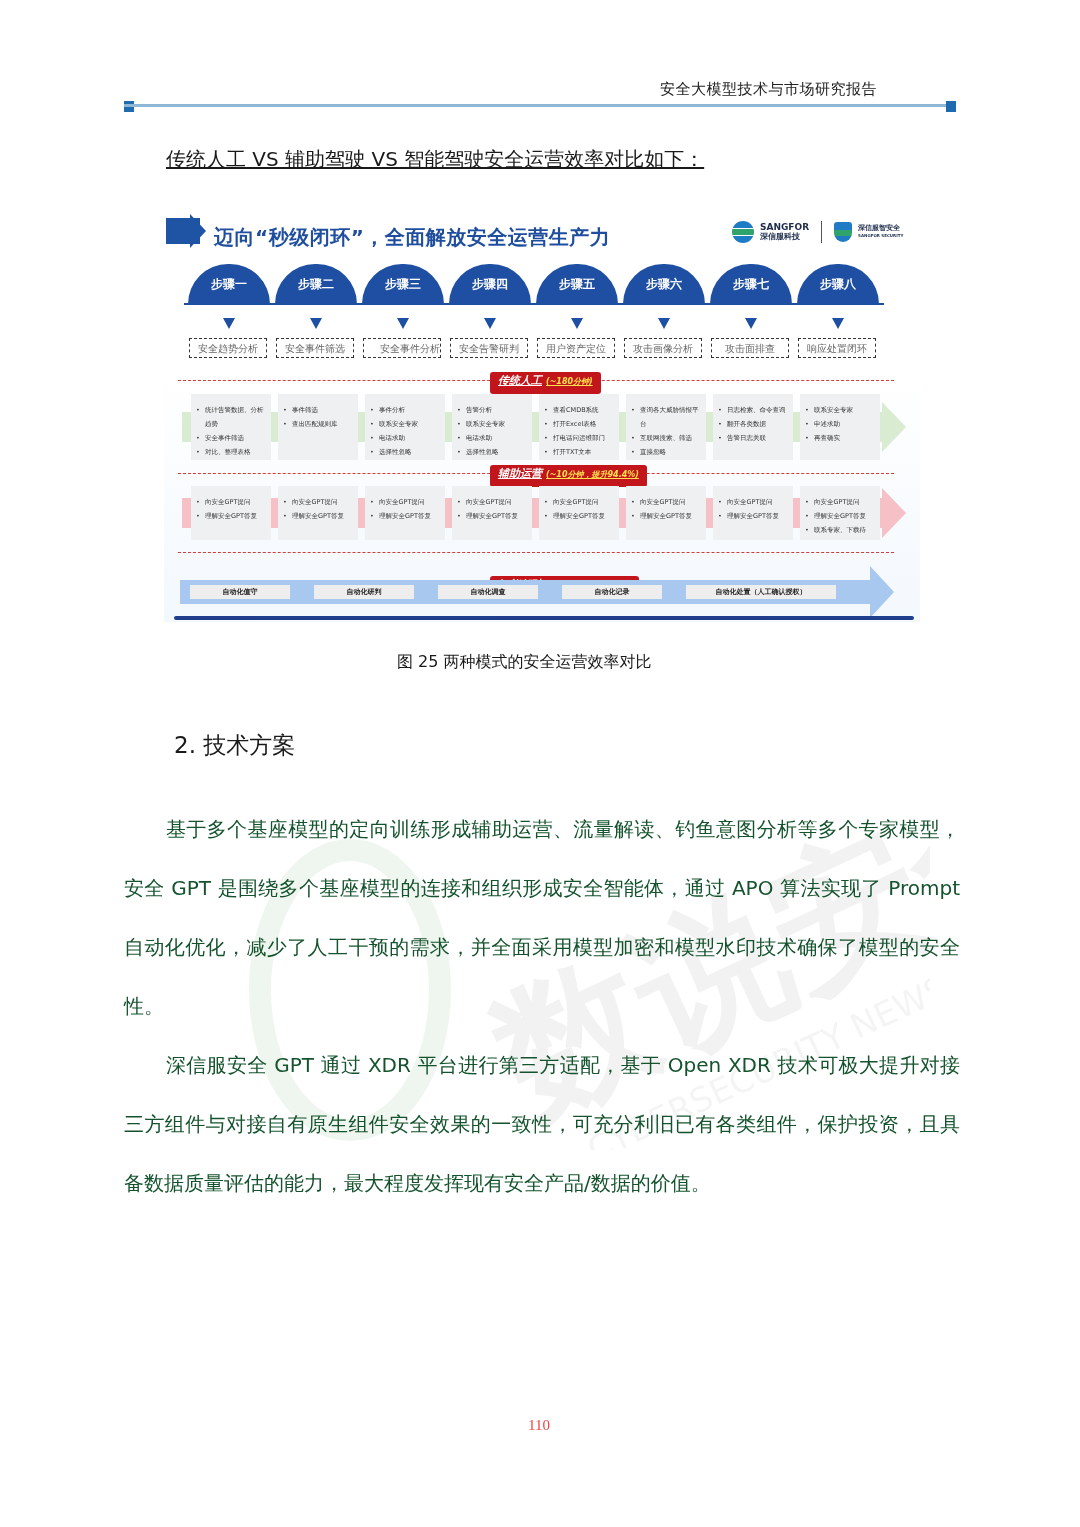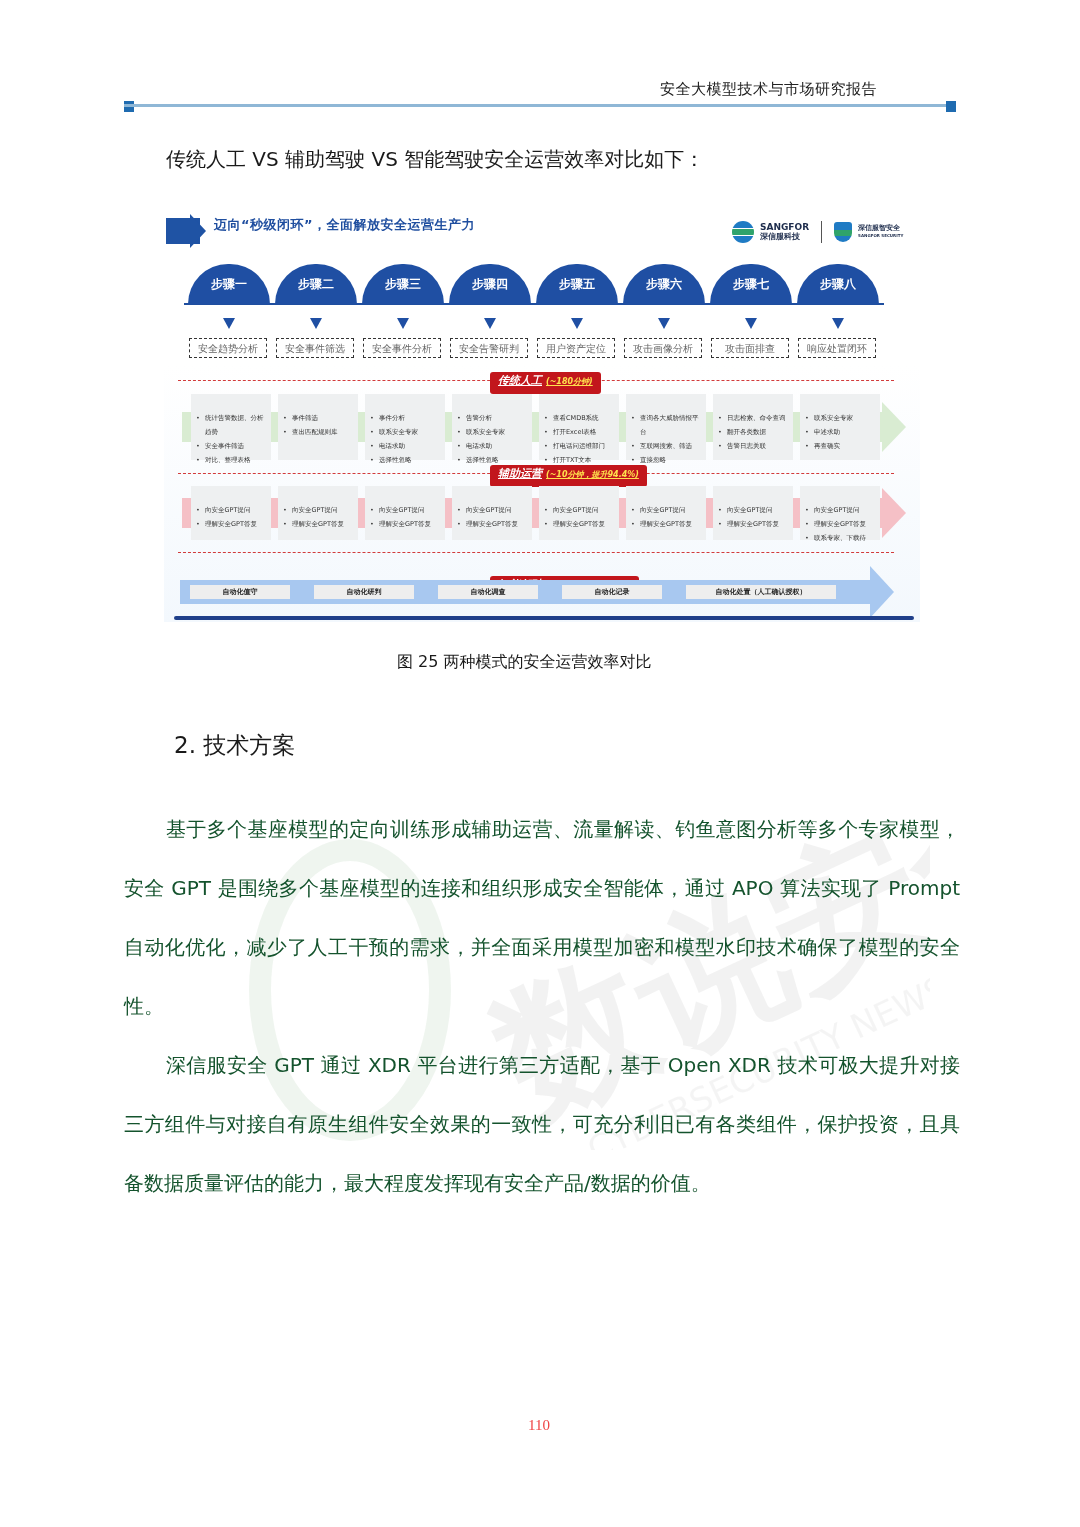--- a/index.html
+++ b/index.html
@@ -3,29 +3,29 @@
   <meta charset="utf-8">
   <style>
     html, body { margin: 0; padding: 0; background: #ffffff; }
     body { width: 1080px; height: 1527px; position: relative; overflow: hidden;
       font-family: "DejaVu Sans", "Liberation Sans", sans-serif; color: #1a1a1a; }
     .header-title { position: absolute; top: 80px; left: 660px; font-size: 15px; color: #222; letter-spacing: 0.5px; }
     .header-rule { position: absolute; top: 104px; left: 124px; width: 832px; height: 3px; background: #8fb7d6; }
     .header-cap { position: absolute; top: 101px; width: 10px; height: 11px; background: #1f6bb0; }
     .header-cap.left { left: 124px; } .header-cap.right { left: 946px; }
 
-    .lead { position: absolute; top: 146px; left: 166px; font-size: 20px; color: #1a1a1a; }
+    .lead { position: absolute; top: 146px; left: 166px; font-size: 20px; color: #1a1a1a; text-decoration: underline; }
 
     
     .figure { position: absolute; top: 208px; left: 164px; width: 756px; height: 414px;
       background: linear-gradient(#ffffff 0%, #ffffff 38%, #f3f8fd 100%); overflow: hidden; }
     .fig-title-bar { position: absolute; top: 10px; left: 2px; width: 34px; height: 26px; background: #1f53a4; }
     .fig-title-chev { position: absolute; top: 6px; left: 26px; width: 0; height: 0;
       border-top: 17px solid transparent; border-bottom: 17px solid transparent; border-left: 16px solid #1f53a4; }
-    .fig-title { position: absolute; top: 8px; left: 50px; font-size: 13px; font-weight: bold; color: #1f4e9f; letter-spacing: 0.5px; }
+    .fig-title { position: absolute; top: 16px; left: 50px; font-size: 20px; font-weight: bold; color: #1f4e9f; letter-spacing: 0.5px; }
     .logo-group { position: absolute; top: 12px; left: 568px; height: 24px; display: flex; align-items: center; gap: 6px; }
     .logo-globe { width: 22px; height: 22px; border-radius: 50%;
       background: linear-gradient(180deg, #1f7bc4 0%, #1f7bc4 30%, #ffffff 30%, #ffffff 38%, #2fa36b 38%, #2fa36b 62%, #ffffff 62%, #ffffff 70%, #1f7bc4 70%); }
     .logo-text { display: flex; flex-direction: column; line-height: 10px; }
     .logo-text .en { font-size: 9px; font-weight: bold; color: #1d2c4c; }
     .logo-text .cn { font-size: 8px; font-weight: bold; color: #1d2c4c; }
     .logo-sep { width: 1px; height: 22px; background: #555; margin: 0 6px; }
     .logo-shield { width: 18px; height: 20px; border-radius: 3px 3px 9px 9px;
       background: linear-gradient(180deg, #1f7bc4 0%, #1f7bc4 40%, #2fa36b 40%, #2fa36b 70%, #1f7bc4 70%); }
     .logo-text2 { display: flex; flex-direction: column; line-height: 8px; }
@@ -41,21 +41,21 @@
       font-size: 10px; color: #666; text-align: center; line-height: 20px; box-sizing: border-box; white-space: nowrap; overflow: hidden; }
 
     .dash-line { position: absolute; left: 14px; width: 716px; height: 0; border-top: 1.5px dashed #d23b3b; }
     .band-pill { position: absolute; height: 22px; background: #c2161c; border-radius: 3px; color: #fff;
       font-size: 11px; font-weight: bold; line-height: 18px; padding: 0 8px; white-space: nowrap; }
     .band-pill .main { text-decoration: underline; font-style: italic; }
     .band-pill .sub { color: #ffe14d; font-size: 8px; font-style: italic; text-decoration: underline; margin-left: 4px; }
 
     .band-bg { position: absolute; left: 14px; height: 42px; }
     .band-arrow { position: absolute; width: 0; height: 0; }
-    .card { position: absolute; width: 80px; background: #eef0f1; box-sizing: border-box; padding: 17px 4px; }
+    .card { position: absolute; width: 80px; background: #eef0f1; box-sizing: border-box; padding: 9px 4px; }
     .card ul { margin: 0; padding: 0 0 0 10px; list-style: none; }
     .card li { font-size: 6.5px; color: #333; line-height: 14px; position: relative; }
     .card li::before { content: "•"; position: absolute; left: -9px; color: #444; }
 
     .auto-bar { position: absolute; top: 372px; left: 16px; width: 690px; height: 24px; background: #a8c8f0; }
     .auto-arrow { position: absolute; top: 358px; left: 706px; width: 0; height: 0;
       border-top: 26px solid transparent; border-bottom: 26px solid transparent; border-left: 24px solid #a8c8f0; }
     .auto-item { position: absolute; top: 377px; height: 14px; background: #eeeeee; font-size: 7px; font-weight: bold;
       color: #222; text-align: center; line-height: 14px; }
     .fig-bottom-rule { position: absolute; top: 408px; left: 10px; width: 740px; height: 4px; background: #1f3f8a; border-radius: 2px; }
@@ -104,21 +104,21 @@
   <div class="timeline-line"></div>
   <div id="steps">
       <div class="step" style="left: 24px;">步骤一</div>
       <div class="step-arrow" style="left: 59px;"></div>
       <div class="step-label" style="left: 25px;">安全趋势分析</div>
       <div class="step" style="left: 111px;">步骤二</div>
       <div class="step-arrow" style="left: 146px;"></div>
       <div class="step-label" style="left: 112px;">安全事件筛选</div>
       <div class="step" style="left: 198px;">步骤三</div>
       <div class="step-arrow" style="left: 233px;"></div>
-      <div class="step-label" style="left: 199px;">安全事件分析</div>
+      <div class="step-label" style="left: 199px; text-align: right;">安全事件分析</div>
       <div class="step" style="left: 285px;">步骤四</div>
       <div class="step-arrow" style="left: 320px;"></div>
       <div class="step-label" style="left: 286px;">安全告警研判</div>
       <div class="step" style="left: 372px;">步骤五</div>
       <div class="step-arrow" style="left: 407px;"></div>
       <div class="step-label" style="left: 373px;">用户资产定位</div>
       <div class="step" style="left: 459px;">步骤六</div>
       <div class="step-arrow" style="left: 494px;"></div>
       <div class="step-label" style="left: 460px;">攻击画像分析</div>
       <div class="step" style="left: 546px;">步骤七</div>

